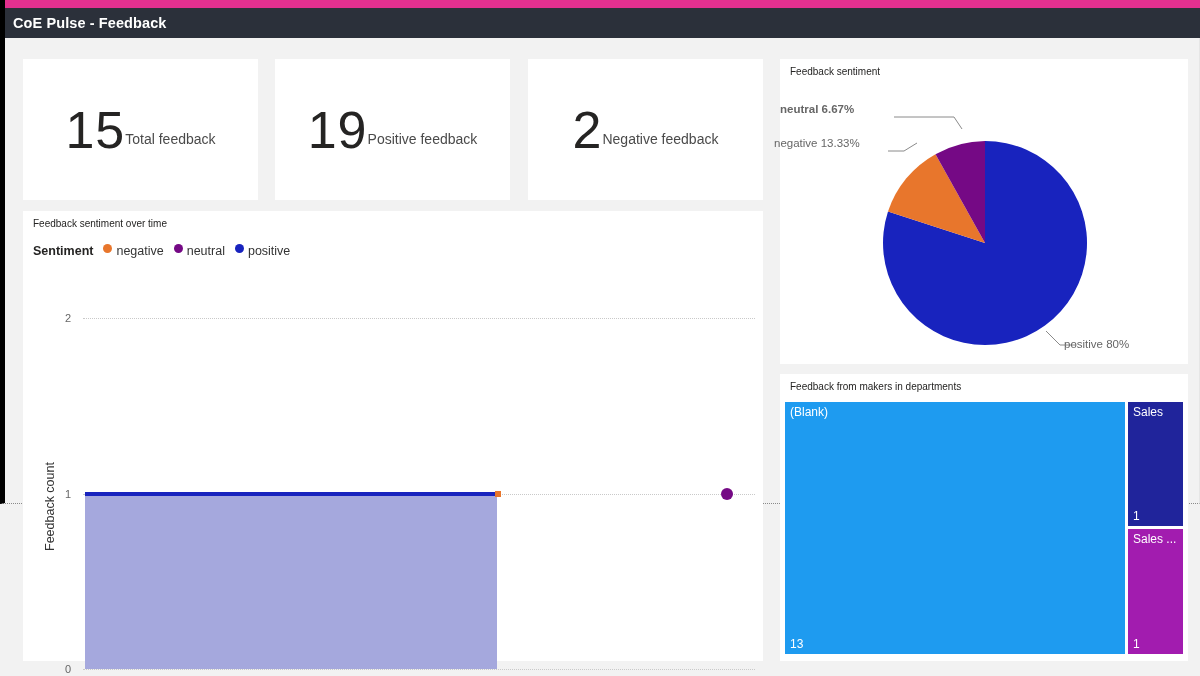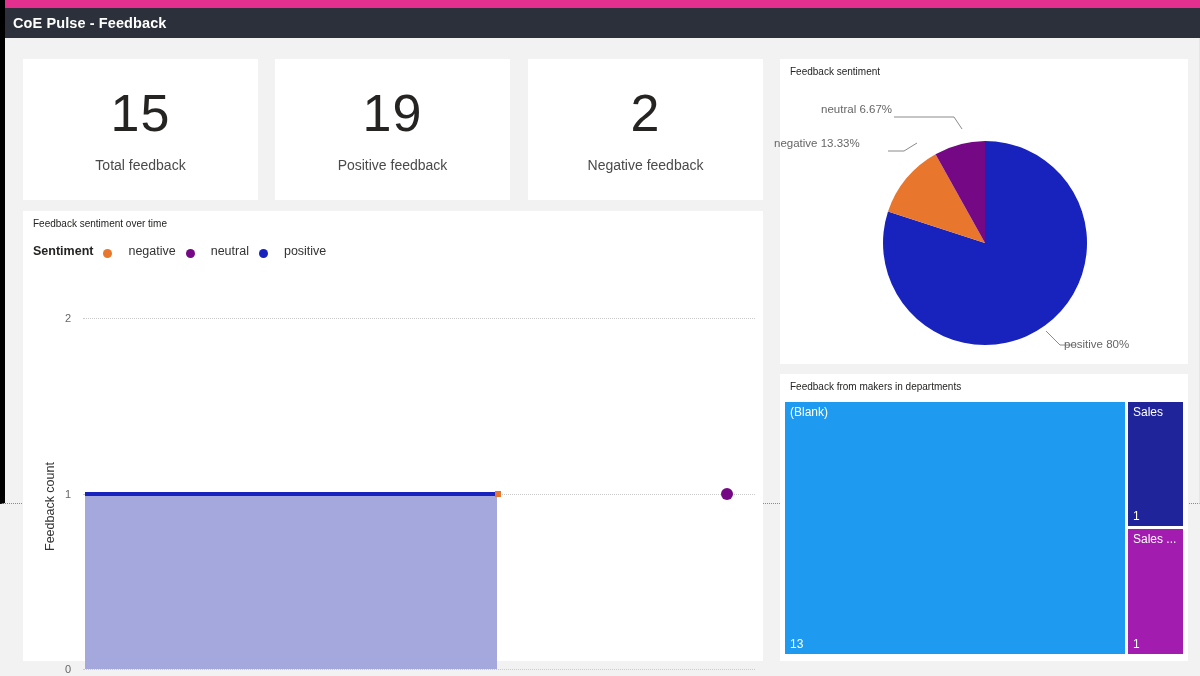--- a/index.html
+++ b/index.html
@@ -33,41 +33,41 @@
     color: #ffffff; font-size: 14.5px; font-weight: bold;
     padding-left: 8px; letter-spacing: .1px;
   }
 
   
   #canvas { position: absolute; left: 0; top: 38px; width: 1200px; height: 638px; }
 
   .panel { position: absolute; background: #ffffff; }
 
   
-  .kpi { display: flex; flex-direction: column; align-items: center; justify-content: center; }
+  .kpi { display: flex; flex-direction: row; align-items: center; justify-content: center; }
   .kpi .value {
     font-size: 52px; color: #252423; font-weight: 300;
     line-height: 1; letter-spacing: 1px;
   }
   .kpi .label { font-size: 14px; color: #4a4a4a; margin-top: 18px; }
 
   
   .vis-title {
     position: absolute; left: 10px; top: 7px;
     font-size: 10px; color: #252423; font-weight: 400;
   }
 
   
   #line-panel { border: 0; }
   .legend-row {
     position: absolute; left: 10px; top: 33px;
     display: flex; align-items: center; gap: 6px; font-size: 12.5px; color: #333;
   }
   .legend-row .legend-title { font-weight: bold; color: #252423; margin-right: 4px; }
-  .legend-item { display: flex; align-items: flex-end; gap: 16px; margin-right: 4px; }
+  .legend-item { display: flex; align-items: flex-start; gap: 4px; margin-right: 4px; }
   .legend-dot { width: 9px; height: 9px; border-radius: 50%; display: inline-block; }
 
   .axis-label-y {
     position: absolute;
     transform: rotate(-90deg); transform-origin: left top;
     font-size: 12.5px; color: #333; white-space: nowrap;
   }
   .tick-y { position: absolute; font-size: 11px; color: #666; text-align: right; width: 26px; }
   .tick-x { position: absolute; font-size: 11px; color: #555; text-align: center; white-space: nowrap; }
   .gridline {
@@ -178,21 +178,21 @@
 
         <path d="M 205 184 L 108.0 152.5 A 102 102 0 0 1 155.5 95.2 Z" fill="#e8762c"></path>
 
         <path d="M 205 184 L 155.5 95.2 A 102 102 0 0 1 205 82 Z" fill="#750985"></path>
 
         <polyline points="182,70 174,58 114,58" fill="none" stroke="#8a8a8a" stroke-width="1"></polyline>
         <polyline points="137,84 124,92 108,92" fill="none" stroke="#8a8a8a" stroke-width="1"></polyline>
         <polyline points="266,272 280,286 296,286" fill="none" stroke="#8a8a8a" stroke-width="1"></polyline>
       </svg>
 
-      <div class="pie-callout" style="left:0px; top:44px; width:112px; text-align:right;">neutral 6.67%</div>
+      <div class="pie-callout" style="left:0px; top:44px; width:112px; text-align:left;font-weight:bold;">neutral 6.67%</div>
       <div class="pie-callout" style="left:-6px; top:78px; width:110px; text-align:left;">negative 13.33%</div>
       <div class="pie-callout" style="left:284px; top:279px;">positive 80%</div>
     </div>
 
     <div class="panel" style="left:775px; top:336px; width:408px; height:287px;">
 
       <div class="vis-title">Feedback from makers in departments</div>
 
       <div class="tm-tile" style="left:5px; top:28px; width:340px; height:252px; background:#1e9bf0;">
         <span class="tm-name">(Blank)</span>

